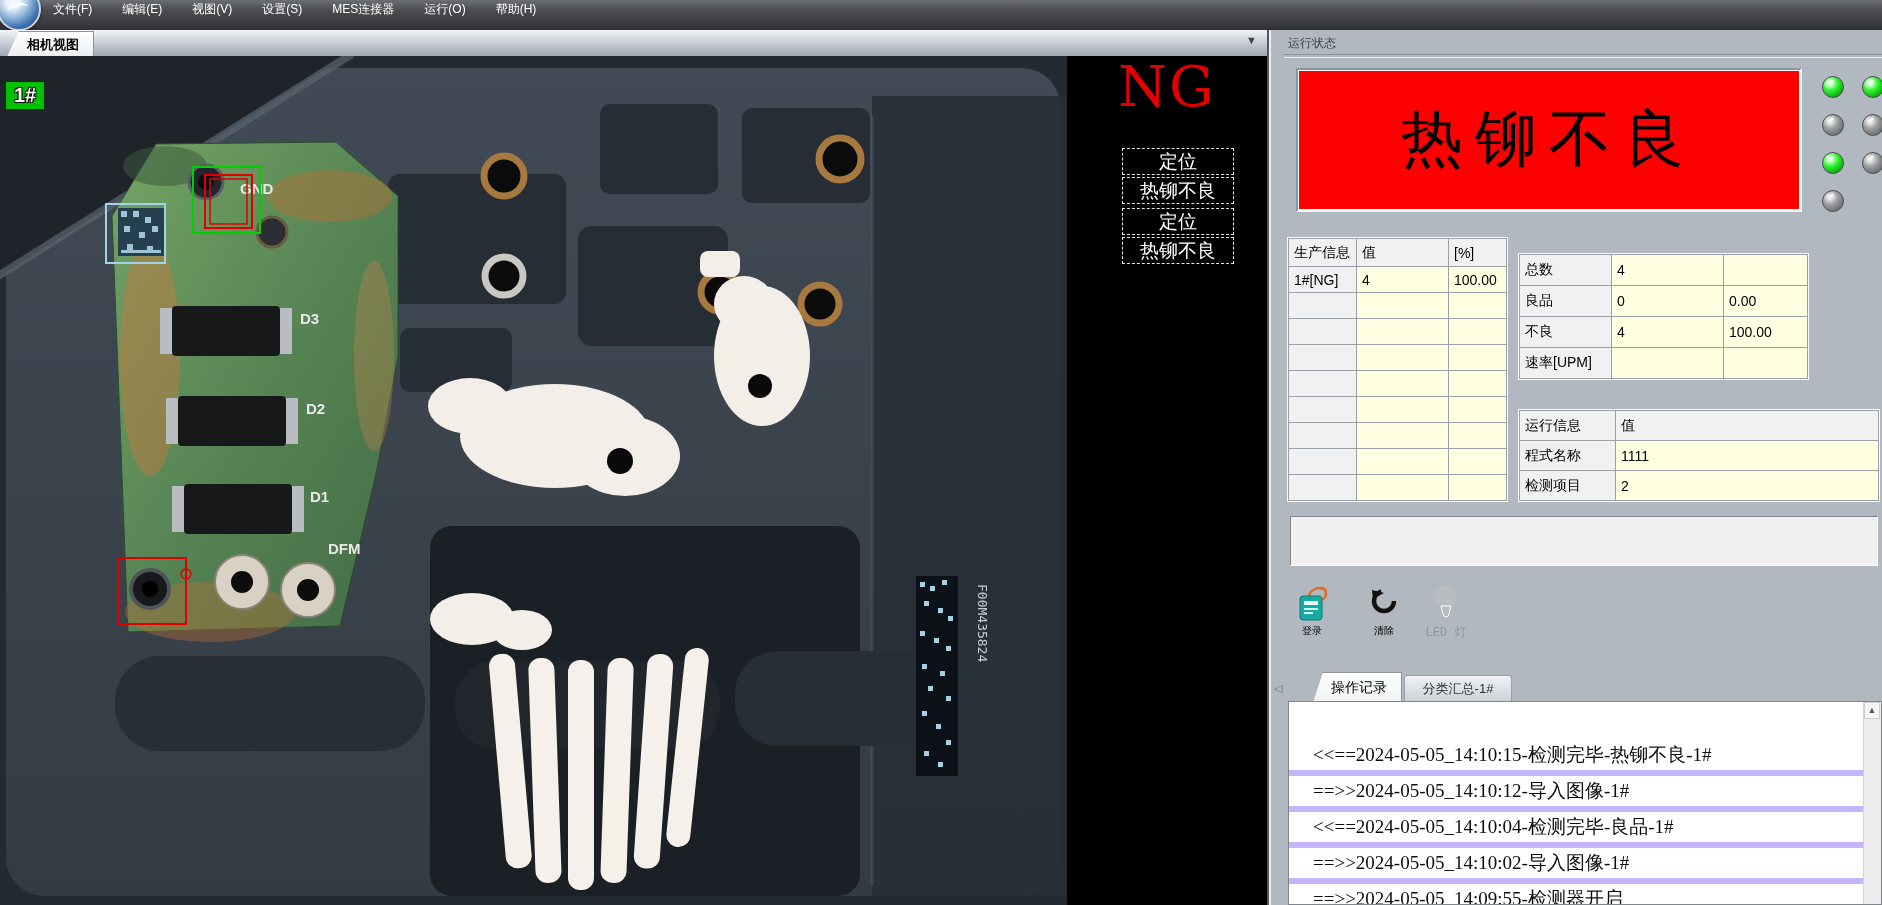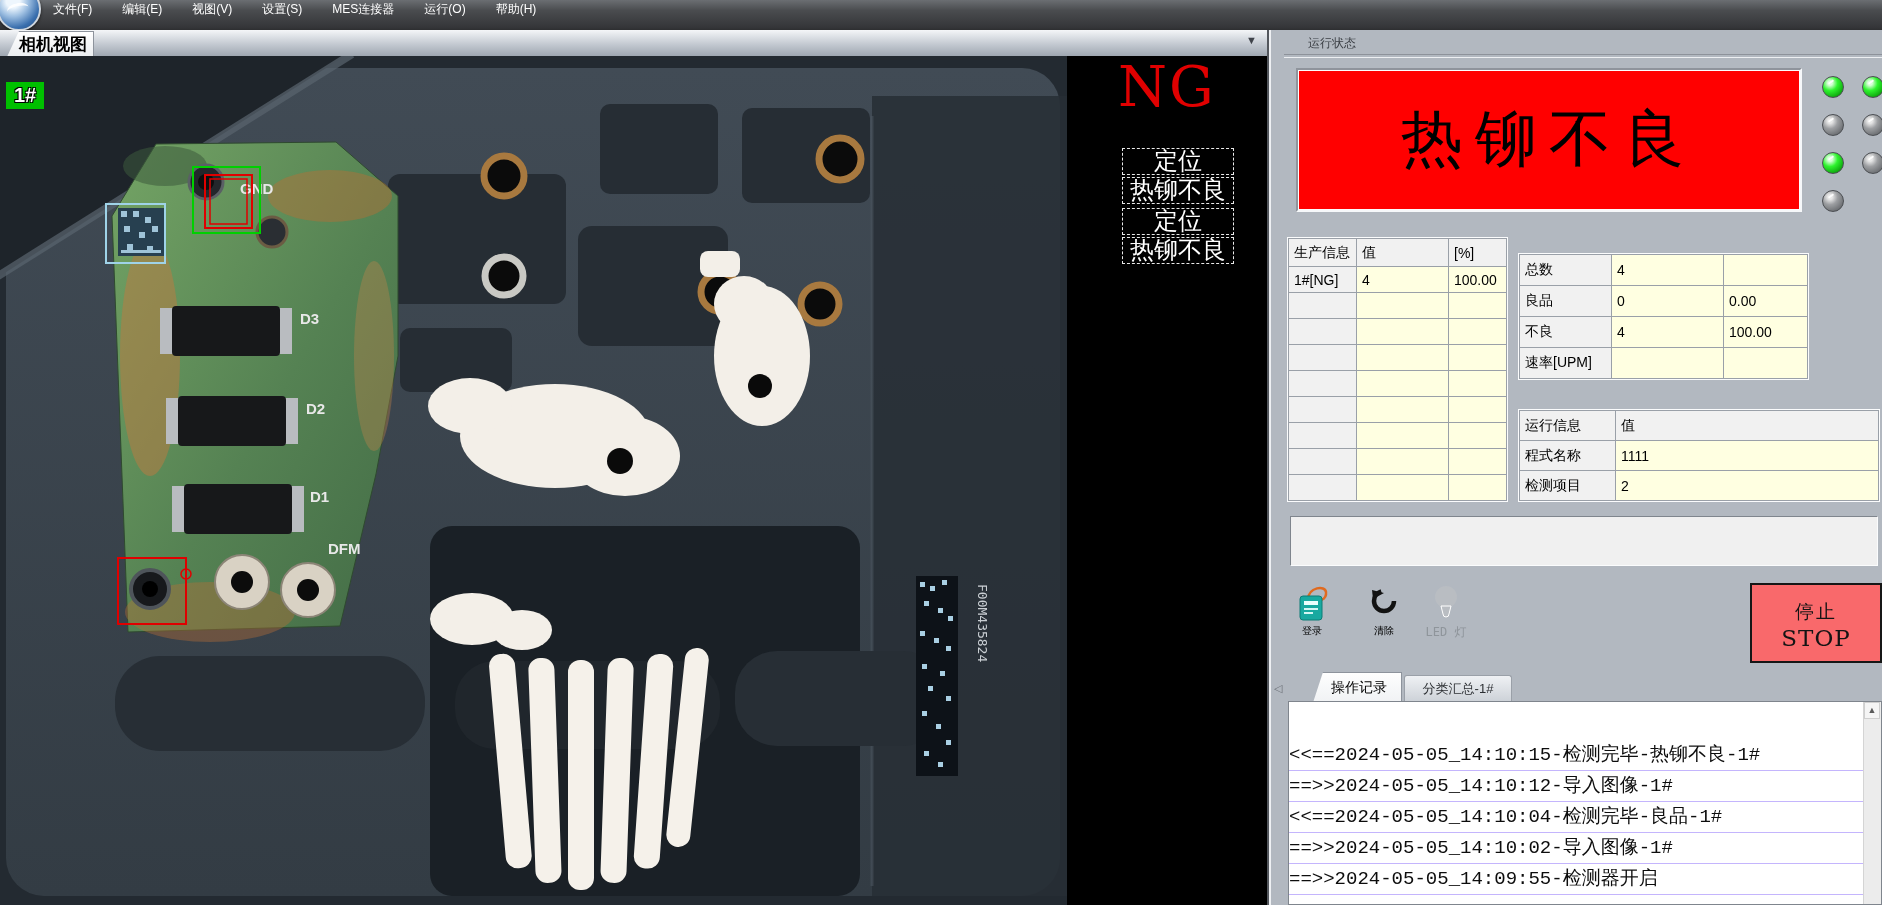--- a/index.html
+++ b/index.html
@@ -15,42 +15,42 @@
     border:2px solid #cfd6de;box-shadow:0 1px 3px rgba(0,0,0,.6);}
   #logo:after{content:"";position:absolute;left:8px;top:14px;width:22px;height:10px;border-radius:50%;
     border-top:3px solid rgba(255,255,255,.85);transform:rotate(-12deg);}
 
   
   #tabstrip{position:absolute;left:0;top:30px;width:1270px;height:26px;
     background:linear-gradient(#f4f6f8,#c3c9d1 55%,#9fa7b1);border-bottom:1px solid #8a9099;}
   #cam-tab{position:absolute;left:6px;top:31px;width:88px;height:28px;
     background:linear-gradient(#ffffff,#e9ecef);border:1px solid #8d939c;border-bottom:none;
     clip-path:polygon(13px 0,100% 0,100% 100%,0 100%);
-    font-size:17px;font-weight:bold;color:#000;text-align:center;line-height:25px;padding-left:6px;box-sizing:border-box;}
+    font-size:13px;font-weight:bold;color:#000;text-align:center;line-height:25px;padding-left:6px;box-sizing:border-box;}
   #view-dropdown{position:absolute;left:1246px;top:34px;color:#3f434a;font-size:11px;cursor:default;}
 
   
   #camera-area{position:absolute;left:0;top:56px;width:1270px;height:849px;background:#000;}
   #badge-1{position:absolute;left:6px;top:26px;width:38px;height:27px;background:#00c000;
     color:#fff;font-size:20px;font-weight:bold;text-align:center;line-height:27px;
     text-shadow:1px 1px 0 #000, -1px 1px 0 #000,1px -1px 0 #000,-1px -1px 0 #000;}
   #ng-text{position:absolute;left:1118px;top:-2px;color:#e00000;font-size:56px;
     font-family:"DejaVu Serif",serif;letter-spacing:2px;}
   #overlay-label-boxes{position:absolute;left:1122px;top:92px;width:112px;}
   .obox{width:110px;height:25px;border:1px dashed #e9e9e9;margin-bottom:2px;
-    color:#fff;font-size:24px;font-family:"DejaVu Serif",serif;text-align:center;line-height:25px;}
+    color:#fff;font-size:19px;font-family:"DejaVu Serif",serif;text-align:center;line-height:25px;}
   .obox:nth-child(3){margin-top:4px;}
 
   
   #splitter{position:absolute;left:1267px;top:30px;width:17px;height:875px;background:#b2b8c0;
     border-left:2px solid #53575d;box-shadow:inset 2px 0 0 #eef0f3;}
 
   
   #panel{position:absolute;left:1284px;top:30px;width:598px;height:875px;background:#b2b8c0;}
-  #panel-title{position:absolute;left:24px;top:5px;font-size:12px;color:#3c4046;}
+  #panel-title{position:absolute;left:4px;top:5px;font-size:12px;color:#3c4046;}
   #panel-groove{position:absolute;left:0;top:24px;width:598px;height:2px;
     border-top:1px solid #8d929a;border-bottom:1px solid #edeff2;}
 
   #alert-box{position:absolute;left:12px;top:38px;width:502px;height:140px;background:#ff0000;
     border:2px solid;border-color:#8f949c #f6f8fa #f6f8fa #8f949c;box-shadow:0 0 0 1px #fdfdfd inset;
     color:#000;font-family:"DejaVu Serif",serif;font-size:62px;letter-spacing:12px;
     text-align:center;line-height:138px;white-space:nowrap;overflow:hidden;}
 
   .ledcol{position:absolute;top:46px;display:flex;flex-direction:column;gap:16px;}
   #led-col-1{left:538px;} #led-col-2{left:578px;}
@@ -89,22 +89,22 @@
     background:linear-gradient(#fefefe,#e9ecef);border:1px solid #8d939c;border-bottom:none;
     clip-path:polygon(15px 0,100% 0,100% 100%,0 100%);
     font-size:14px;color:#000;text-align:center;line-height:28px;padding-left:8px;box-sizing:border-box;}
   #log-tab-inactive{position:absolute;left:120px;top:3px;width:106px;height:26px;
     background:linear-gradient(#eff1f4,#ccd1d7);border:1px solid #9aa0a8;border-bottom:none;border-radius:3px 3px 0 0;
     font-size:13px;color:#2c2f33;text-align:center;line-height:25px;}
 
   #log-box{position:absolute;left:4px;top:671px;width:594px;height:204px;background:#fff;
     border:1px solid #7f858d;box-sizing:border-box;overflow:hidden;}
   #log-list{position:absolute;left:0;top:38px;width:574px;}
-  .logrow{height:30px;line-height:30px;border-bottom:1px solid #c4b5fd;
-    font-family:Liberation Mono, monospace;font-size:19px;color:#0d0d0d;padding-left:0;white-space:nowrap;overflow:hidden;}
+  .logrow{height:30px;line-height:30px;border-bottom:6px solid #c4b5fd;
+    font-family:Liberation Serif, serif;font-size:19px;color:#0d0d0d;padding-left:24px;white-space:nowrap;overflow:hidden;}
   #log-scrollbar{position:absolute;right:0;top:0;width:17px;height:100%;background:#ececec;border-left:1px solid #d4d4d4;}
   #log-scroll-up{position:absolute;left:0;top:0;width:16px;height:17px;background:#f5f5f5;border:1px solid #cfcfcf;
     box-sizing:border-box;font-size:9px;color:#5a5a5a;text-align:center;line-height:15px;}
 </style>
 </head>
 <body>
 
 <div id="app">
 
   <div id="menubar">
@@ -434,24 +434,20 @@
       <span class="cap">清除</span>
     </div>
     <div id="btn-led" class="toolbtn disabled">
       <svg width="30" height="36" viewBox="0 0 30 36">
         <circle cx="15" cy="13" r="11" fill="#b9bdc2"></circle>
         <path d="M10,22 L20,22 L18,30 A3,3 0 0 1 12,30 Z" fill="#b9bdc2" stroke="#fff" stroke-width="1"></path>
       </svg>
       <span class="cap">LED 灯</span>
     </div>
 
-    <div id="stop-btn">
-      <span id="stop-line1">停止</span>
-      <span id="stop-line2">STOP</span>
-    </div>
 
     <div id="log-tabrow">
       <span id="tab-scroll-left">◁</span>
       <div id="log-tab-active">操作记录</div>
       <div id="log-tab-inactive">分类汇总-1#</div>
     </div>
 
     <div id="log-box">
       <div id="log-list">
           <div class="logrow">&lt;&lt;==2024-05-05_14:10:15-检测完毕-热铆不良-1#</div>

